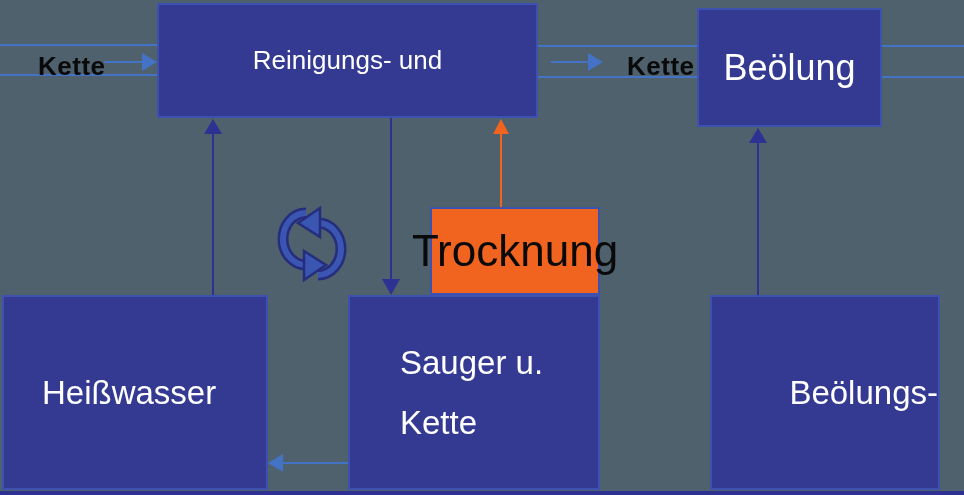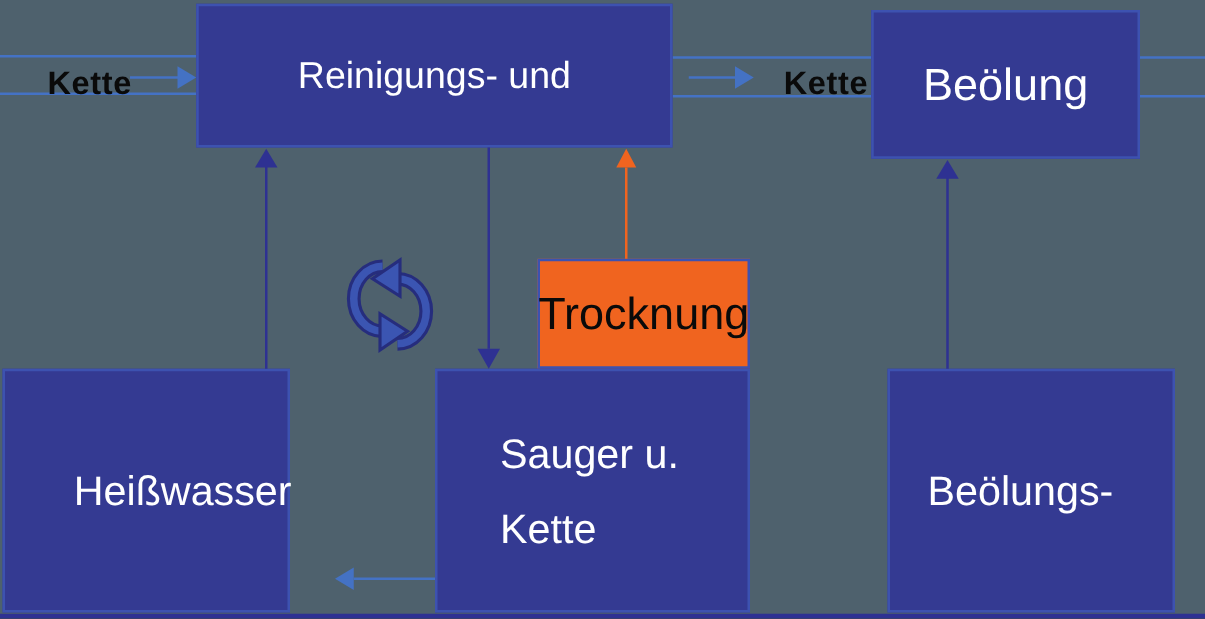--- a/index.html
+++ b/index.html
@@ -46,42 +46,42 @@
   <div class="hline" style="left:878px;top:76px;width:86px;"></div>
 
   <div class="kette" style="left:38px;top:51px;">Kette</div>
   <div class="kette" style="left:627px;top:51px;">Kette</div>
 
   <div class="arrow-line-h" style="left:104px;top:61px;width:39px;"></div>
   <div class="tri" style="left:142px;top:53px;border-top:9px solid transparent;border-bottom:9px solid transparent;border-left:15px solid #4472c4;"></div>
   <div class="arrow-line-h" style="left:551px;top:61px;width:38px;"></div>
   <div class="tri" style="left:588px;top:53px;border-top:9px solid transparent;border-bottom:9px solid transparent;border-left:15px solid #4472c4;"></div>
 
-  <div class="box centered" style="left:157px;top:3px;width:381px;height:115px;font-size:30px;line-height:45px;">
+  <div class="box centered" style="left:157px;top:3px;width:381px;height:115px;font-size:26px;line-height:45px;">
     <span class="ln">Reinigungs- und</span>
   </div>
 
-  <div class="box centered" style="left:697px;top:8px;width:215px;height:119px;font-size:36px;">
+  <div class="box centered" style="left:697px;top:8px;width:185px;height:119px;font-size:36px;">
     <span class="ln">Beölung</span>
   </div>
 
-  <div class="box centered" style="left:430px;top:207px;width:170px;height:88px;background:#f0641f;color:#0a0a0a;font-size:36px;border:2px solid #3d52b0;">
+  <div class="box centered" style="left:430px;top:207px;width:170px;height:88px;background:#f0641f;color:#0a0a0a;font-size:44px;border:2px solid #3d52b0;">
     <span class="ln">Trocknung</span>
   </div>
 
-  <div class="box" style="left:2px;top:295px;width:230px;height:195px;font-size:33px;line-height:47px;padding-left:55px;">
+  <div class="box" style="left:2px;top:295px;width:266px;height:195px;font-size:33px;line-height:47px;padding-left:38px;">
     <span class="ln">Heißwasser</span>
   </div>
 
   <div class="box" style="left:348px;top:295px;width:252px;height:195px;font-size:33px;line-height:47px;padding-left:50px;gap:13px;">
     <span class="ln">Sauger u.</span>
     <span class="ln">Kette</span>
   </div>
 
-  <div class="box" style="left:710px;top:295px;width:230px;height:195px;font-size:33px;line-height:47px;padding-left:30px;">
+  <div class="box" style="left:710px;top:295px;width:230px;height:195px;font-size:33px;line-height:47px;padding-left:30px;text-align:right;">
     <span class="ln">Beölungs-</span>
   </div>
 
   <div class="vline" style="left:212px;top:133px;height:162px;"></div>
   <div class="tri" style="left:204px;top:119px;border-left:9px solid transparent;border-right:9px solid transparent;border-bottom:15px solid #2e3192;"></div>
 
   <div class="vline" style="left:390px;top:118px;height:161px;"></div>
   <div class="tri" style="left:382px;top:279px;border-left:9px solid transparent;border-right:9px solid transparent;border-top:16px solid #2e3192;"></div>
 
   <div class="orange-line" style="left:500px;top:134px;height:73px;"></div>

